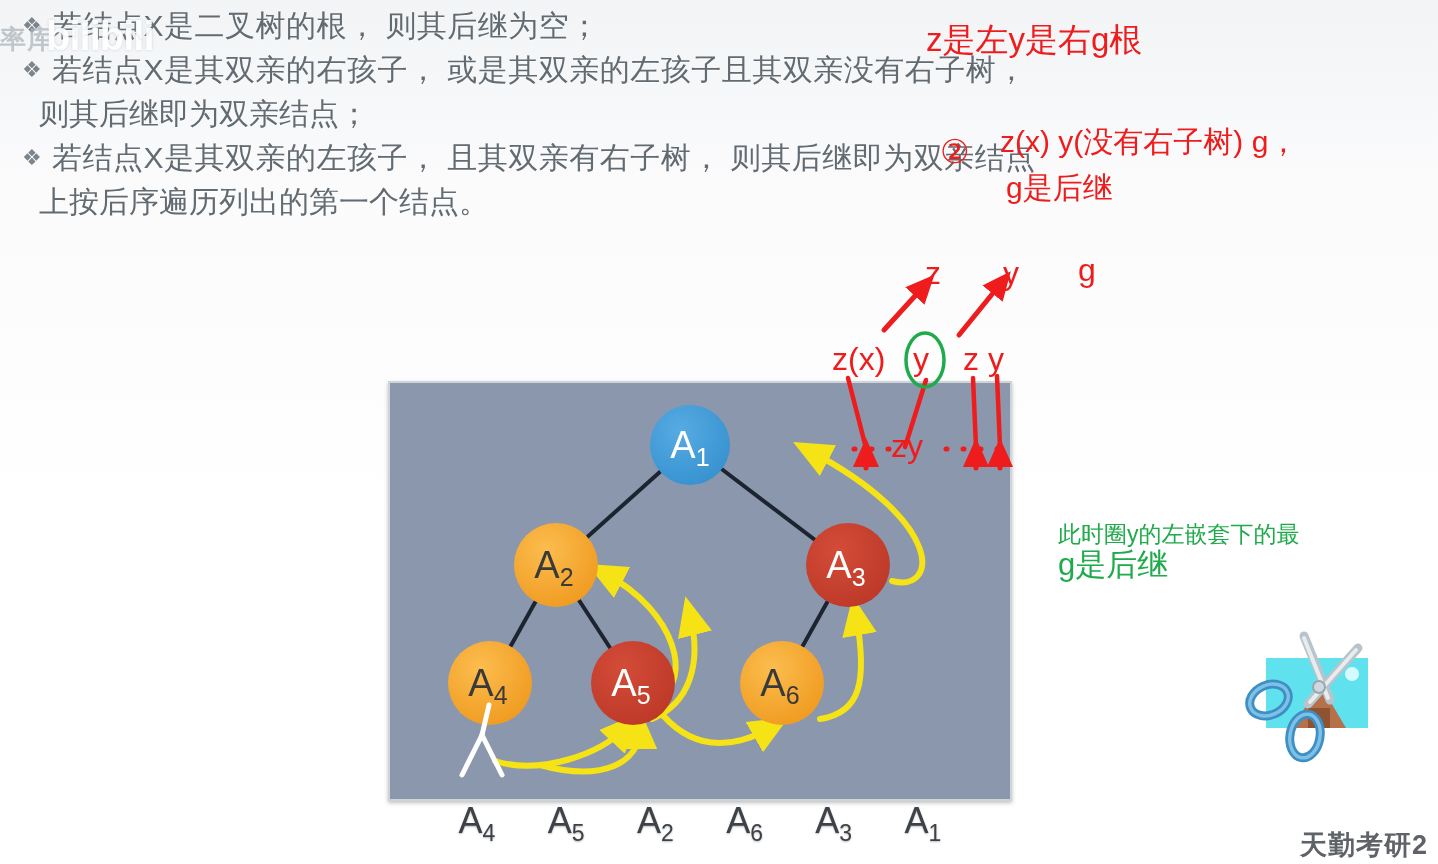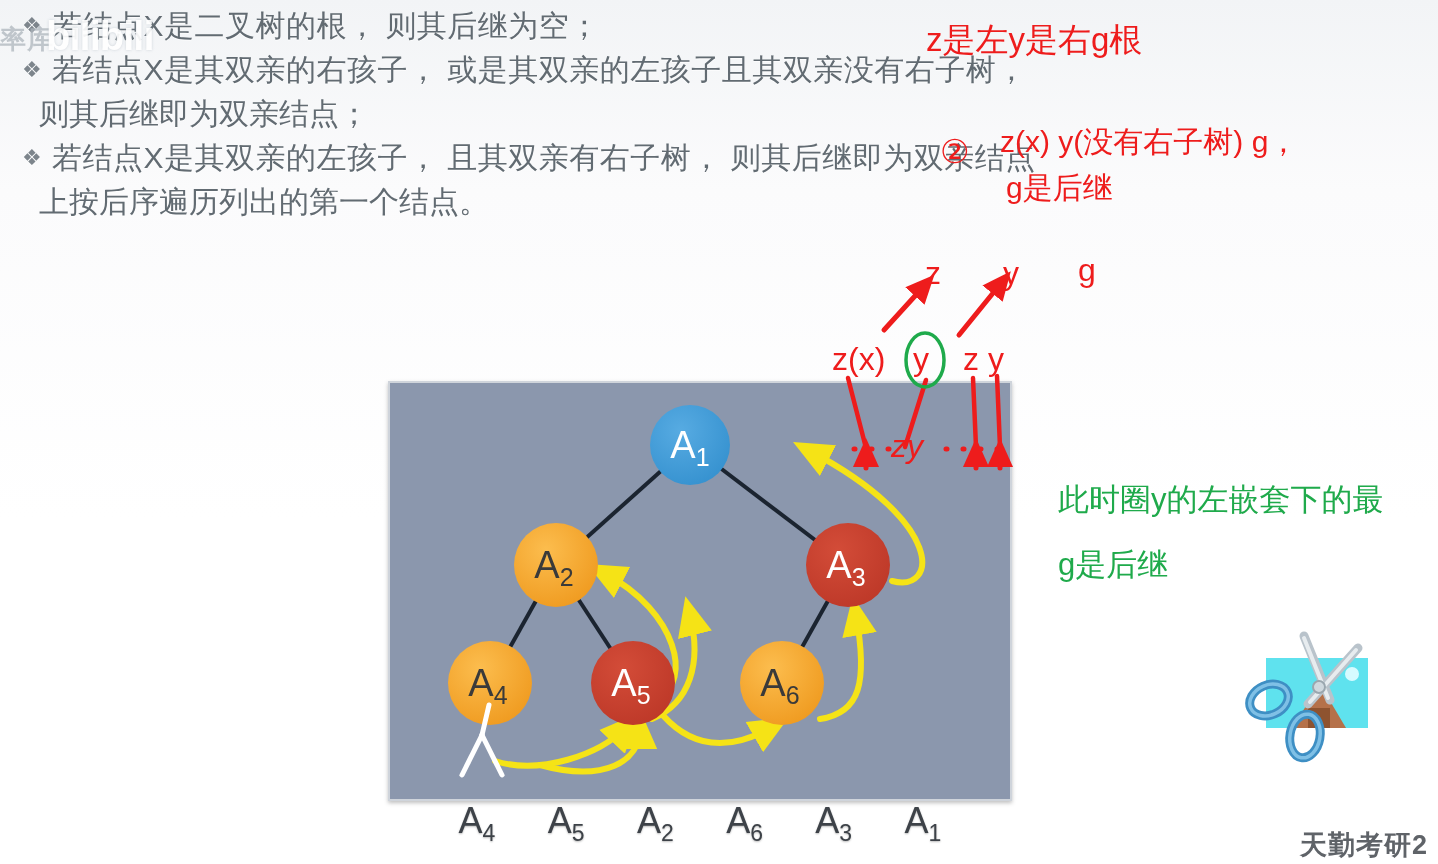--- a/index.html
+++ b/index.html
@@ -137,23 +137,23 @@
   <div class="ann-red" style="left:1003px;top:255px;font-size:32px;">y</div>
 
   <div class="ann-red" style="left:1078px;top:252px;font-size:32px;">g</div>
 
   <div class="ann-red" style="left:832px;top:341px;font-size:32px;">z(x)</div>
 
   <div class="ann-red" style="left:913px;top:341px;font-size:32px;">y</div>
 
   <div class="ann-red" style="left:963px;top:341px;font-size:32px;">z y</div>
 
-  <div class="ann-red" style="left:891px;top:428px;font-size:32px;z-index:30;font-style:italic;">zy</div>
-
-  <div class="ann-green" style="left:1058px;top:479px;font-size:31px;">此时圈y的左嵌套下的最</div>
+  <div class="ann-red" style="left:891px;top:428px;font-size:32px;z-index:30;">zy</div>
+
+  <div class="ann-green" style="left:1058px;top:519px;font-size:23px;">此时圈y的左嵌套下的最</div>
   <div class="ann-green" style="left:1058px;top:544px;font-size:31px;">g是后继</div>
 
   <div id="panel">
     <svg id="panel-svg" width="616" height="412" viewBox="0 0 616 412">
       <defs>
         <marker id="yarrow" markerWidth="7" markerHeight="7" refX="3.4" refY="3.5" orient="auto" markerUnits="strokeWidth">
           <path d="M0,0.6 L6.6,3.5 L0,6.4 Z" fill="#f5e316"></path>
         </marker>
         <radialGradient id="gOrange" cx="38%" cy="32%" r="75%">
           <stop offset="0%" stop-color="#fcbd4e"></stop>

